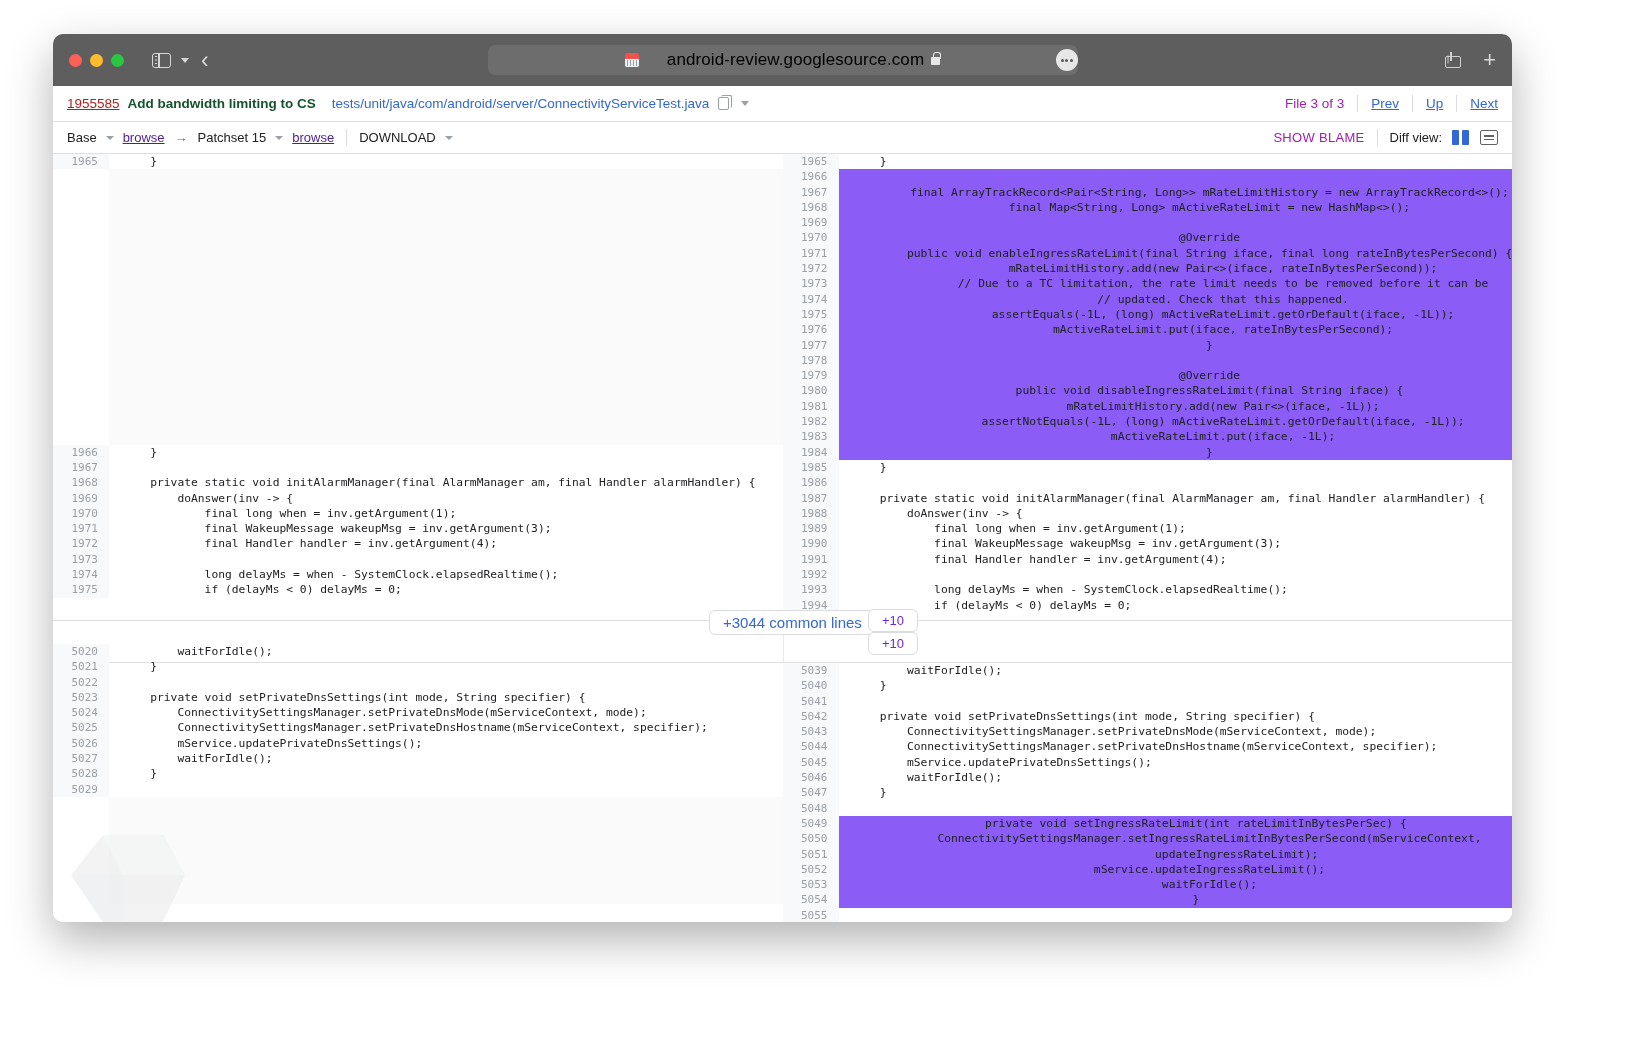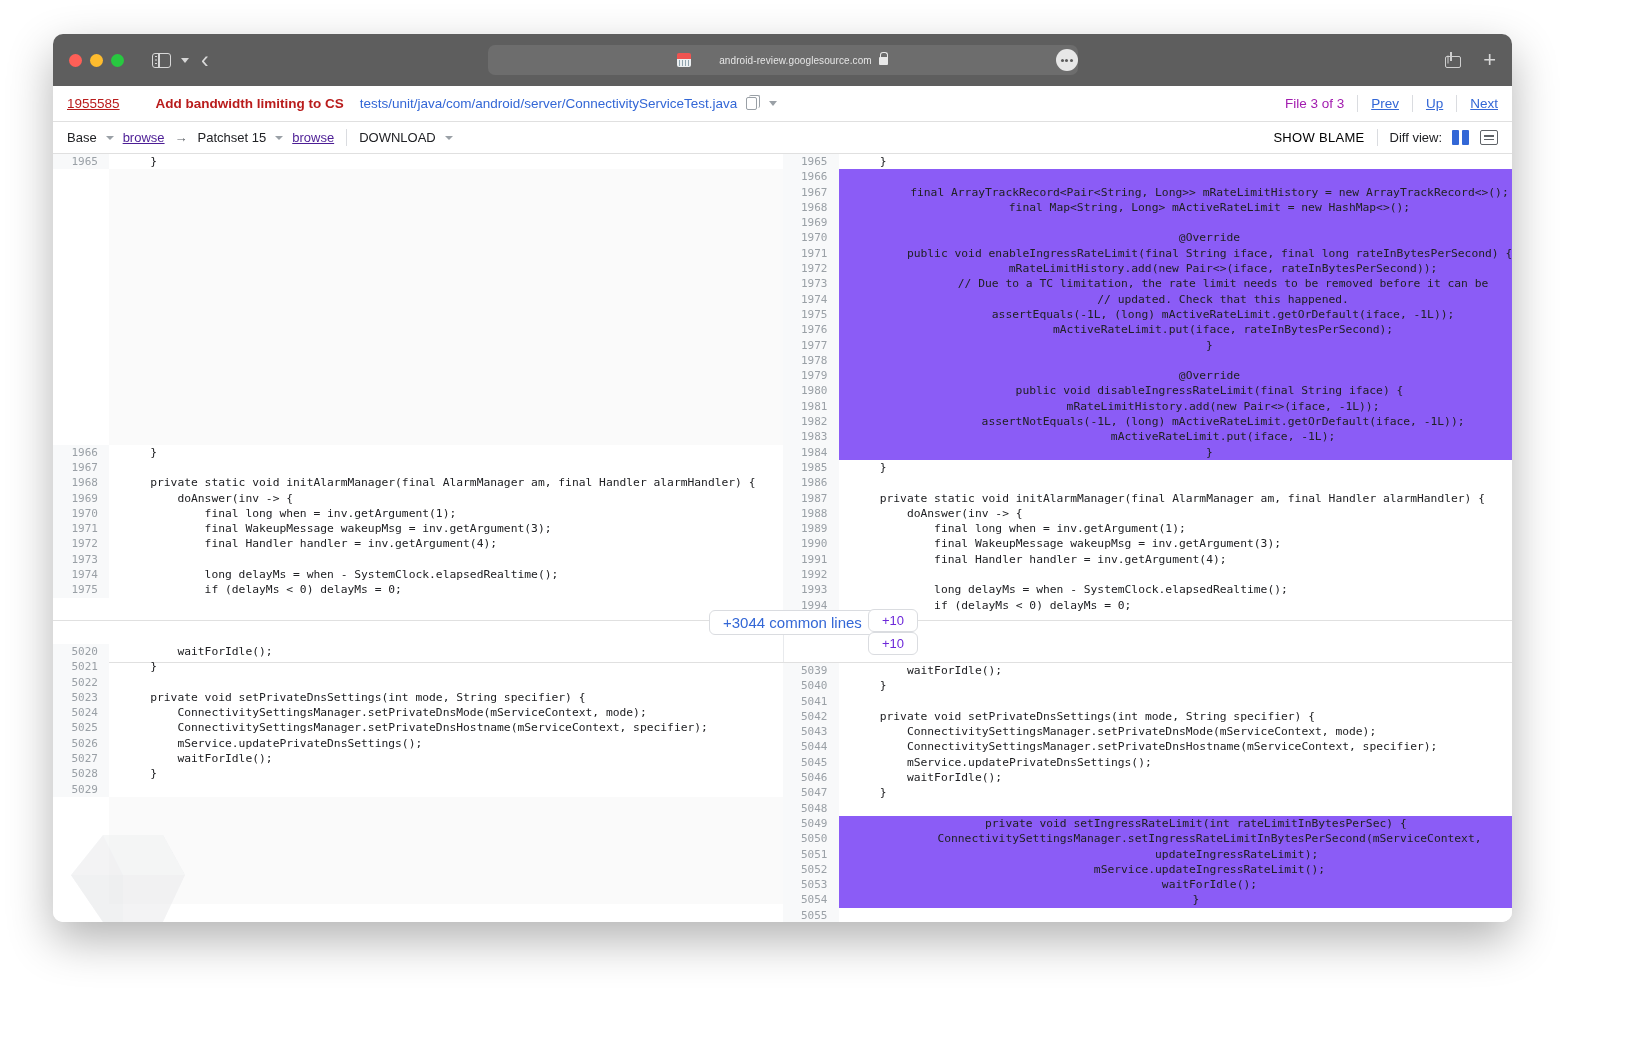--- a/index.html
+++ b/index.html
@@ -64,21 +64,21 @@
     width:14px;height:14px;border-radius:2px;
     background:
       linear-gradient(180deg,#ef5350 0 42%, #eceff1 42% 100%);
     position:relative; overflow:hidden;
   }
   .site-favicon::after{
     content:""; position:absolute; left:2px; top:7px; width:10px; height:6px;
     background:
       linear-gradient(90deg,#90a4ae 0 1px,transparent 1px 3px,#90a4ae 3px 4px,transparent 4px 6px,#90a4ae 6px 7px,transparent 7px 9px,#90a4ae 9px 10px);
   }
-  .url-text { color:#e5e5e5; font-size:10px; letter-spacing:.1px;margin-left:21px; }
+  .url-text { color:#000000; font-size:17px; letter-spacing:.1px;margin-left:21px; }
   .lock-icon { width:9px; height:8px; background:#e8e8e8; border-radius:1px; position:relative; margin-top:2px;}
   .lock-icon::before{
     content:""; position:absolute; left:1.5px; top:-5px; width:6px;height:6px;
     border:1.6px solid #e8e8e8; border-bottom:none; border-radius:3px 3px 0 0;
   }
   .dots-btn {
     position:absolute; right:-0px; top:50%; transform:translateY(-50%);
     width:22px;height:22px;border-radius:50%;background:#e7e7e7;
     display:flex;align-items:center;justify-content:center; gap:1.5px;
   }
@@ -96,21 +96,21 @@
   }
   .plus-icon { color:#d7d7d7; font-size:22px; line-height:1; font-weight:300; }
 
   
   .g-header {
     height: 36px; border-bottom:1px solid #e0e0e0;
     display:flex; align-items:center; padding:0 14px;
     font-size:13.5px; color:#202124; background:#fff;
   }
   .chg-num { color:#b91c1c; text-decoration:underline; margin-right:8px; }
-  .chg-subject { font-weight:bold; color:#b91c1c;margin-left:28px; }
+  .chg-subject { font-weight:bold; color:#14532d; }
   .file-path { color:#3367d6; margin-left:16px; }
   .copy-icon {
     width:11px;height:13px; border:1.4px solid #9aa0a6; border-radius:2px;
     margin-left:9px; position:relative;
   }
   .copy-icon::before{
     content:""; position:absolute; left:2px; top:-3px; width:10px;height:12px;
     border:1.4px solid #9aa0a6; border-radius:2px; border-left:none; border-bottom:none;
   }
   .caret {
@@ -128,21 +128,21 @@
     display:flex; align-items:center; padding:0 14px;
     font-size:13px; color:#202124; background:#fff;
   }
   .sub-item { color:#202124; }
   .sub-link { color:#4c1d95; text-decoration:underline; }
   .scaret { width:0;height:0;border-left:4px solid transparent;border-right:4px solid transparent;
             border-top:4.5px solid #9aa0a6; margin:0 9px; }
   .arrow-r { margin:0 10px; color:#5f6368; }
   .sub-sep { width:1px;height:17px;background:#dadce0;margin:0 12px; }
   .sub-right { margin-left:auto; display:flex; align-items:center; gap:0; font-size:13px;}
-  .blame-btn { color:#000000; letter-spacing:.3px; }
+  .blame-btn { color:#a21caf; letter-spacing:.3px; }
   .diffview-label { color:#202124; margin-right:10px; }
   .dv-side {
     width:17px;height:15px;display:flex;gap:2.5px;
   }
   .dv-side i { flex:1; background:#3367d6; border-radius:1px; display:block;}
   .dv-unified {
     width:18px;height:15px;border:1.7px solid #5f6368;border-radius:2px;
     display:flex;flex-direction:column;justify-content:center;align-items:center;gap:2px;
     margin-left:11px;
   }

